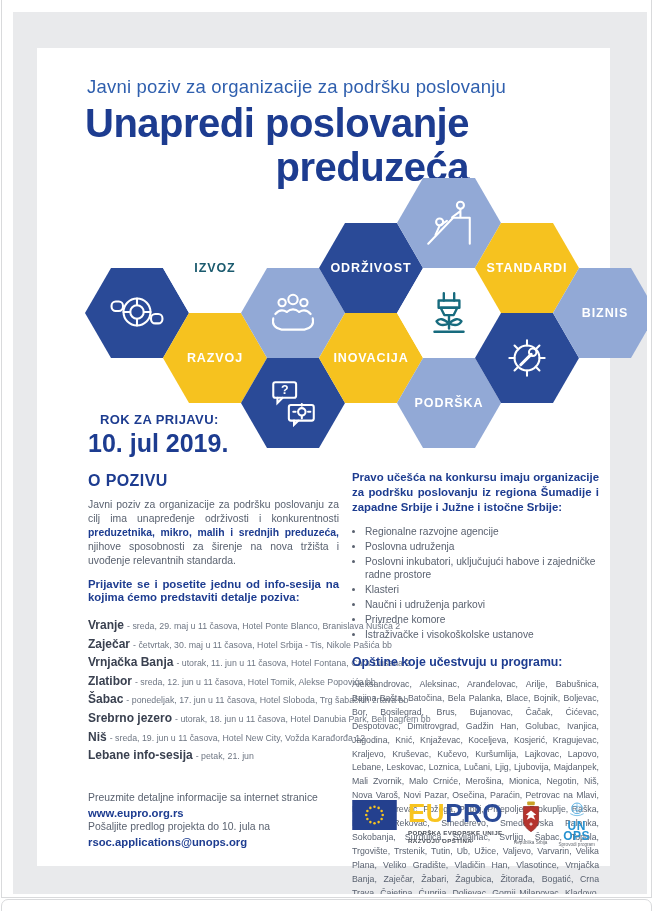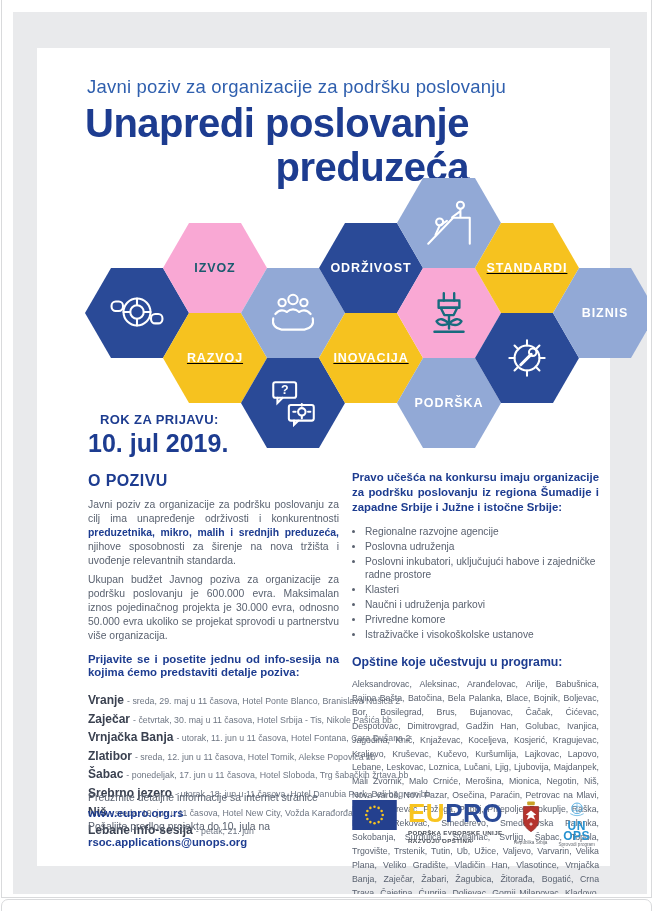--- a/index.html
+++ b/index.html
@@ -22,22 +22,22 @@
     color:#2f5fae;letter-spacing:.2px;}
   .title{position:absolute;left:72px;top:89px;font-size:40px;line-height:44px;
     font-weight:800;color:#1d3c90;letter-spacing:-.5px;text-align:right;}
 
   
   .hex{position:absolute;width:104px;height:90px;
     clip-path:polygon(0% 50%,25% 0%,75% 0%,100% 50%,75% 100%,25% 100%);
     display:flex;align-items:center;justify-content:center;}
   .hex.dark{background:#2a4a97;}
   .hex.light{background:#92a9d6;}
-  .hex.yellow{background:#f6c21f;text-decoration:underline;}
-  .hex.gray{background:#f9a8d4;text-align:right;}
+  .hex.yellow{background:#f6c21f;}
+  .hex.gray{background:#ffffff;text-align:right;}
   .hex .label{font-size:12.5px;font-weight:800;letter-spacing:.9px;color:#ffffff;}
   .hex .label.teal{color:#1a5a6e;}
 
   .deadline{position:absolute;left:75px;top:400px;color:#1d3c90;}
   .deadline .dl-label{font-size:13px;font-weight:800;letter-spacing:.4px;padding-left:12px;}
   .deadline .dl-date{font-size:25px;font-weight:800;margin-top:2px;}
 
   
   .col{position:absolute;color:#5a6270;}
   .col-left{left:75px;top:460px;width:251px;}
@@ -179,21 +179,20 @@
   </div>
 
   <div class="deadline">
     <div class="dl-label">ROK ZA PRIJAVU:</div>
     <div class="dl-date">10. jul 2019.</div>
   </div>
 
   <div class="col col-left">
     <h3 class="sec">O POZIVU</h3>
     <p class="body"><span>Javni poziv za organizacije za podršku poslovanju za cilj ima unapređenje održivosti i konkurentnosti </span><b>preduzetnika, mikro, malih i srednjih preduzeća,</b><span> njihove sposobnosti za širenje na nova tržišta i uvođenje relevantnih standarda.</span></p>
-    <p class="body">Ukupan budžet Javnog poziva za organizacije za podršku poslovanju je 600.000 evra. Maksimalan iznos pojedinačnog projekta je 30.000 evra, odnosno 50.000 evra ukoliko se projekat sprovodi u partnerstvu više organizacija.</p>
     <p class="invite">Prijavite se i posetite jednu od info-sesija na kojima ćemo predstaviti detalje poziva:</p>
     <ul class="sessions">
       <li><span class="city">Vranje</span><span class="details">- sreda, 29. maj u 11 časova, Hotel Ponte Blanco, Branislava Nušića 2</span></li>
       <li><span class="city">Zaječar</span><span class="details">- četvrtak, 30. maj u 11 časova, Hotel Srbija - Tis, Nikole Pašića bb</span></li>
       <li><span class="city">Vrnjačka Banja</span><span class="details">- utorak, 11. jun u 11 časova, Hotel Fontana, Cara Dušana 2</span></li>
       <li><span class="city">Zlatibor</span><span class="details">- sreda, 12. jun u 11 časova, Hotel Tornik, Alekse Popovića bb</span></li>
       <li><span class="city">Šabac</span><span class="details">- ponedeljak, 17. jun u 11 časova, Hotel Sloboda, Trg šabačkih žrtava bb</span></li>
       <li><span class="city">Srebrno jezero</span><span class="details">- utorak, 18. jun u 11 časova, Hotel Danubia Park, Beli bagrem bb</span></li>
       <li><span class="city">Niš</span><span class="details">- sreda, 19. jun u 11 časova, Hotel New City, Vožda Karađorđa 12</span></li>
       <li><span class="city">Lebane info-sesija</span><span class="details">- petak, 21. jun</span></li>

